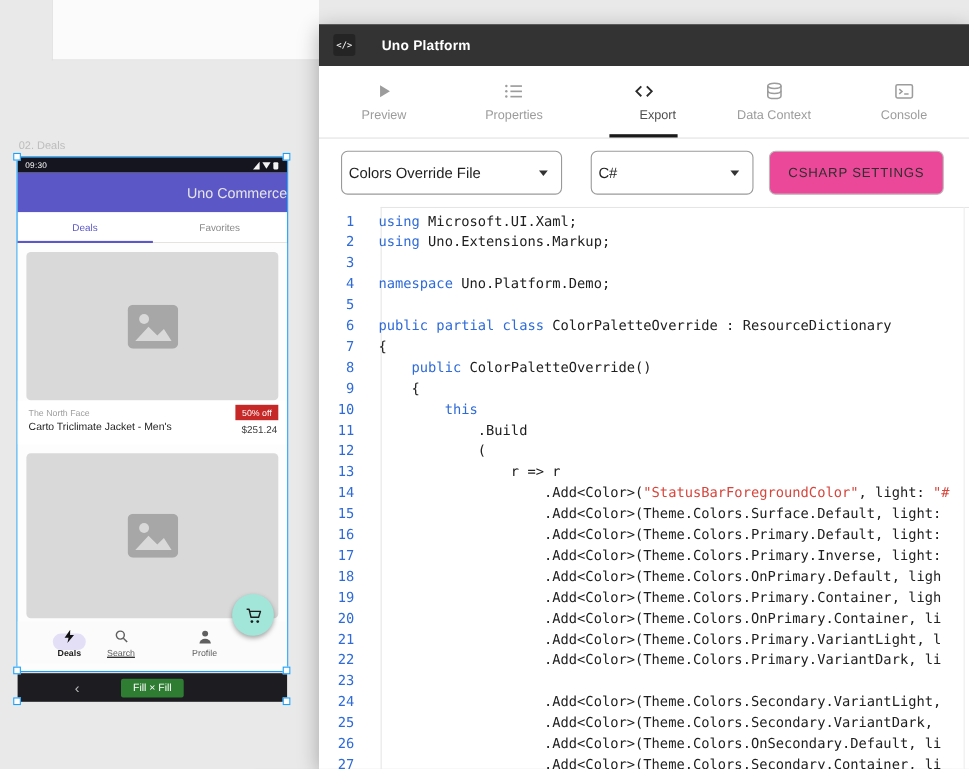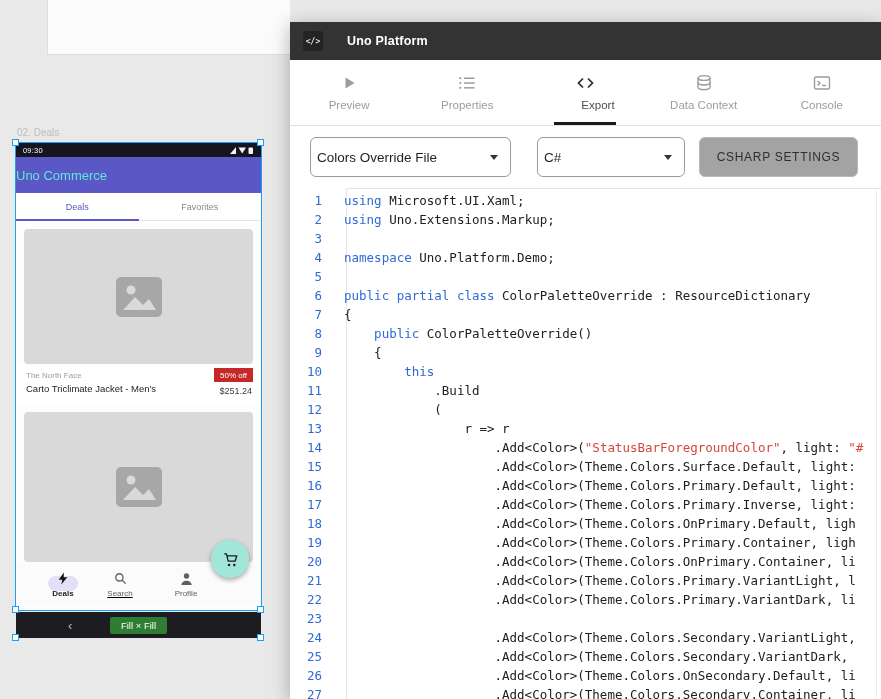--- a/index.html
+++ b/index.html
@@ -7,21 +7,21 @@
   .stage { position:relative; width:881px; height:699px; background:#e9e9e9; overflow:hidden; }
 
   
   .canvas-top { position:absolute; left:47px; top:0; width:243px; height:55px; background:#fbfbfb; border-bottom:1px solid #dedede; border-left:1px solid #dedede; }
   .frame-label { position:absolute; left:17px; top:127px; font-size:10px; color:#bdbdbd; }
 
   
   .phone { position:absolute; left:16px; top:143px; width:245px; height:467px; background:#ffffff; outline:1.5px solid var(--selection_blue,#18a0fb); display:flex; flex-direction:column; }
   .statusbar { height:14px; background:#15151f; color:#fff; display:flex; align-items:center; justify-content:space-between; padding:0 7px; flex:none; }
   .statusbar .time { font-size:7.5px; letter-spacing:.2px; }
-  .appbar { height:36px; background:var(--accent_purple,#5b57c7); color:#5eead4; display:flex; align-items:center; justify-content:flex-start; font-size:13px; flex:none; }
+  .appbar { height:36px; background:var(--accent_purple,#5b57c7); color:#e5e5e5; display:flex; align-items:center; justify-content:flex-end; font-size:13px; flex:none; }
   .apptabs { height:28px; background:#fff; border-bottom:1px solid #e6e2de; display:flex; flex:none; }
   .apptab { flex:1; display:flex; align-items:center; justify-content:center; font-size:9px; color:#8a8a8a; position:relative; }
   .apptab.active { color:var(--accent_purple,#5b57c7); }
   .apptab.active::after { content:""; position:absolute; left:0; right:0; bottom:-1px; height:2px; background:var(--accent_purple,#5b57c7); }
   .phone-content { position:relative; flex:1; background:#fdfdfd; overflow:hidden; }
   .card-img { position:absolute; left:8px; right:8px; background:#d9d9d9; border-radius:4px; display:flex; align-items:center; justify-content:center; }
   .card-img.one { top:8px; height:135px; }
   .card-img.two { top:191px; height:150px; }
   .info-row { position:absolute; left:0; right:0; top:143px; height:40px; background:#fff; }
   .brand { position:absolute; left:10px; top:7px; font-size:8px; color:#9e9e9e; }
@@ -53,21 +53,21 @@
   .pl-tab { width:20%; display:flex; flex-direction:column; align-items:center; justify-content:center; gap:7px; cursor:default; }
   .pl-tab .tlabel { font-size:11.5px; color:#9c9c9c; }
   .pl-tab.active .tlabel { color:#4f4f4f;padding-left:25px; }
   .tab-underline { position:absolute; bottom:0; left:264px; width:62px; height:3px; background:#1a1a1a; }
 
   .pl-controls { position:absolute; left:0; right:0; top:104px; height:62px; }
   .dropdown { position:absolute; top:11px; height:40px; border:1.5px solid #9a9a9a; border-radius:6px; background:#fff; display:flex; align-items:center; padding:0 6px; font-size:13.5px; color:#1f1f1f; }
   .dd-file { left:20px; width:201px; }
   .dd-lang { left:247px; width:148px; }
   .dd-caret { position:absolute; right:12px; top:17px; width:0; height:0; border-left:4.5px solid transparent; border-right:4.5px solid transparent; border-top:5.5px solid #333; }
-  .settings-btn { position:absolute; right:23px; top:11px; width:159px; height:40px; border:1.5px solid #b9b9b9; border-radius:6px; background:#a3a3a3; display:flex; align-items:center; justify-content:center; font-size:12px; letter-spacing:.7px; color:#2f2f2f; }
+  .settings-btn { position:absolute; right:23px; top:11px; width:159px; height:40px; border:1.5px solid #b9b9b9; border-radius:6px; background:#ec4899; display:flex; align-items:center; justify-content:center; font-size:12px; letter-spacing:.7px; color:#2f2f2f; }
 
   
   .code { position:absolute; left:0; right:0; top:166px; bottom:0; overflow:hidden; font-family:"DejaVu Sans Mono",monospace; font-size:12.5px; line-height:19px; }
   .code-topline { position:absolute; left:56px; right:0; top:0; height:1px; background:#e3e3e3; }
   .gutter-line { position:absolute; left:56px; top:0; bottom:0; width:1px; background:#e6e6e6; }
   .code-rightline { position:absolute; right:4px; top:0; bottom:0; width:1px; background:#ededed; }
   .code-lines { position:absolute; left:0; right:0; top:3px; }
   .crow { display:flex; height:19px; }
   .crow .ln { flex:none; width:44px; text-align:right; padding-right:12px; color:var(--code_lineno,#2f6bd8); }
   .crow .ct { white-space:pre; padding-left:10px; color:#202020; }
@@ -136,21 +136,21 @@
       <div class="bottomnav">
         <div class="nav-item active" style="left:17px;">
           <div class="nav-ico">
             <div class="nav-pill"></div>
             <svg width="12" height="15" viewBox="0 0 14 16" style="position:relative;">
               <polygon points="8,1 2,9.5 6.2,9.5 5,15 12,6.5 7.8,6.5" fill="#111111"></polygon>
             </svg>
           </div>
           <span class="nlabel">Deals</span>
         </div>
-        <div class="nav-item" style="left:74px;text-decoration:underline;">
+        <div class="nav-item" style="left:64px;text-decoration:underline;">
           <div class="nav-ico">
             <svg width="13" height="13" viewBox="0 0 14 14">
               <circle cx="5.8" cy="5.8" r="3.9" fill="none" stroke="#5f5f5f" stroke-width="1.4"></circle>
               <line x1="8.8" y1="8.8" x2="12.5" y2="12.5" stroke="#5f5f5f" stroke-width="1.4"></line>
             </svg>
           </div>
           <span class="nlabel">Search</span>
         </div>
         <div class="nav-item" style="left:140px;">
           <div class="nav-ico">

